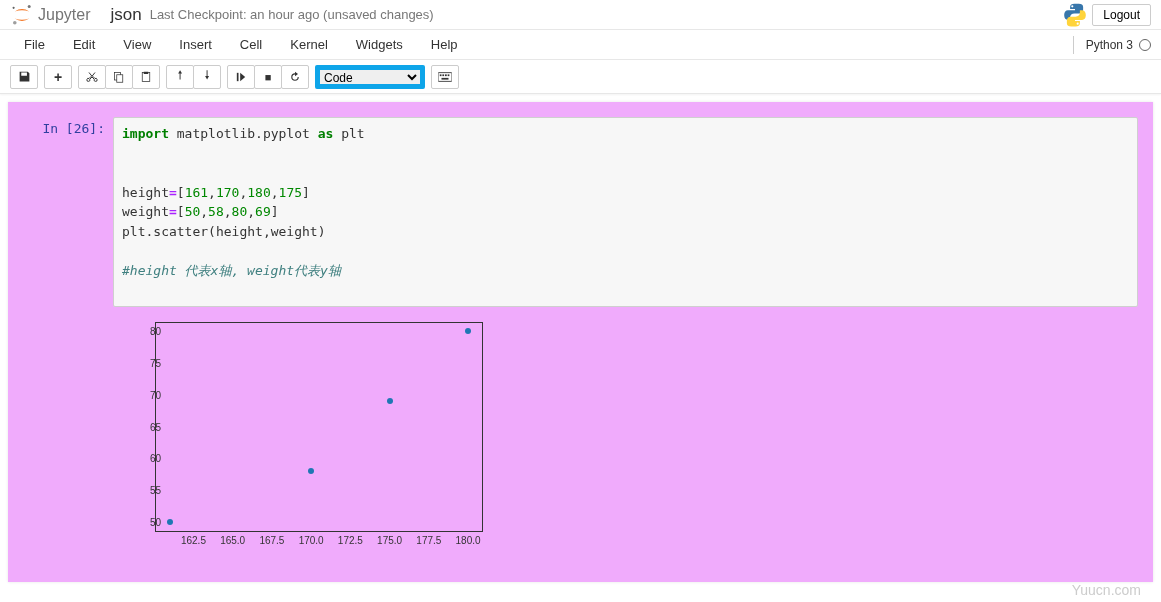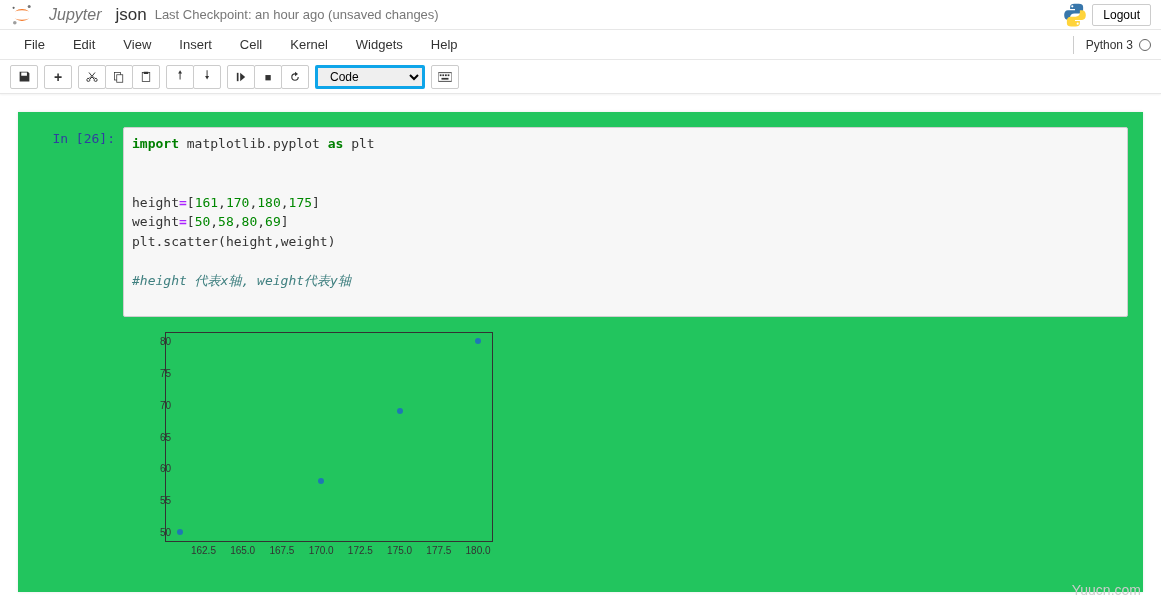--- a/index.html
+++ b/index.html
@@ -1,40 +1,40 @@
 <!DOCTYPE html>
 <html><head>
   <meta charset="utf-8">
   <style>
     * { box-sizing: border-box; margin: 0; padding: 0; }
     body { font-family: "Helvetica Neue", Helvetica, Arial, sans-serif; font-size: 13px; color: #333; background: #fff; width: 1161px; }
     
     .header { display: flex; align-items: center; padding: 4px 10px; border-bottom: 1px solid #e7e7e7; height: 30px; }
-    .jupyter-logo { display: flex; align-items: center; gap: 15px; margin-right: 14px; font-style: italic; }
+    .jupyter-logo { display: flex; align-items: center; gap: 4px; margin-right: 20px; }
     .logo-icon { width: 24px; height: 24px; }
     .logo-text { font-size: 16px; color: #757575; letter-spacing: 0; }
     .notebook-name { font-size: 17px; color: #333; margin-right: 8px; }
     .checkpoint { font-size: 13px; color: #777; }
     .header-right { margin-left: auto; display: flex; align-items: center; gap: 4px; }
     .python-logo { width: 26px; height: 26px; }
     .logout-btn { border: 1px solid #ccc; background: #fff; padding: 3px 10px; font-size: 12px; border-radius: 2px; cursor: pointer; }
     
     .menubar { display: flex; align-items: center; padding: 0 10px; border-bottom: 1px solid #e7e7e7; height: 30px; }
     .menu-item { padding: 5px 14px; cursor: pointer; color: #333; font-size: 13px; }
     .menu-right { margin-left: auto; display: flex; align-items: center; gap: 6px; color: #333; font-size: 12px; }
     .kernel-indicator { width: 12px; height: 12px; border: 1px solid #666; border-radius: 50%; display: inline-block; }
     .menu-divider { border-left: 1px solid #ccc; height: 18px; margin-right: 6px; }
     
     .toolbar { display: flex; align-items: center; padding: 4px 10px; border-bottom: 1px solid #e7e7e7; height: 34px; gap: 0; background: #fff; box-shadow: 0 1px 2px rgba(0,0,0,0.05); }
     .toolbar-btn { border: 1px solid #ccc; background: #fff; width: 28px; height: 24px; display: flex; align-items: center; justify-content: center; cursor: pointer; border-radius: 2px; font-size: 12px; color: #333; }
     .toolbar-group { display: flex; margin-right: 6px; }
     .toolbar-group .toolbar-btn + .toolbar-btn { margin-left: -1px; }
-    .celltype-select { border: 3px solid #0ea5e9; height: 24px; width: 110px; font-size: 12px; padding: 0 8px; margin-right: 6px; border-radius: 2px; }
-    
-    .notebook-container { padding: 15px; background: #22c55e; margin: 18px; box-shadow: 0 0 3px rgba(0,0,0,0.1); }
+    .celltype-select { border: 5px solid #0ea5e9; height: 24px; width: 110px; font-size: 12px; padding: 0 0; margin-right: 6px; border-radius: 2px; }
+    
+    .notebook-container { padding: 15px; background: #f0abfc; margin: 8px; box-shadow: 0 0 3px rgba(0,0,0,0.1); }
     .cell { display: flex; margin-bottom: 6px; }
     .prompt { width: 90px; text-align: right; padding: 4px 8px 4px 0; font-family: monospace; font-size: 13px; color: #303F9F; flex-shrink: 0; }
     .input-area { flex: 1; border: 1px solid #cfcfcf; border-radius: 2px; background: #f7f7f7; padding: 6px 8px; font-family: monospace; font-size: 13px; line-height: 1.5; }
     .output-area { flex: 1; padding: 4px 0; }
     
     .kw-green { color: #008000; font-weight: bold; }
     .op { color: #AA22FF; font-weight: bold; }
     .num { color: #008800; }
     .punc { color: #333; }
     .comment { color: #408080; font-style: italic; }

